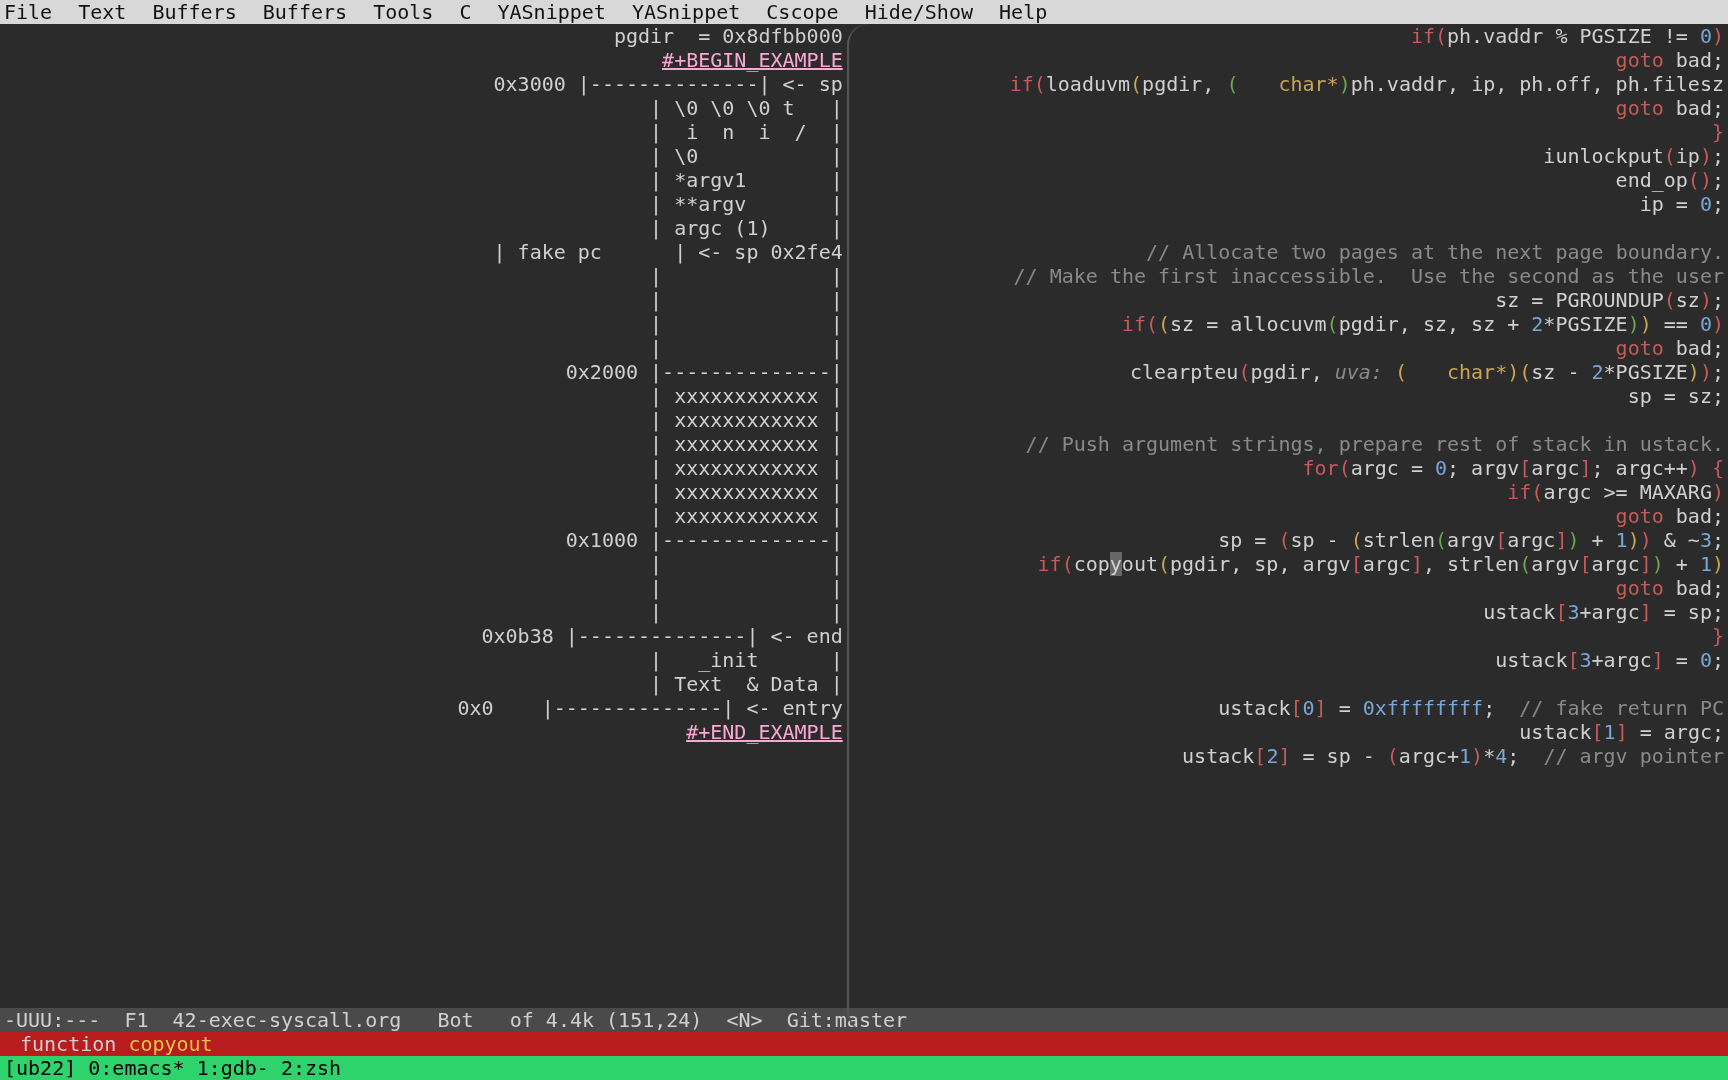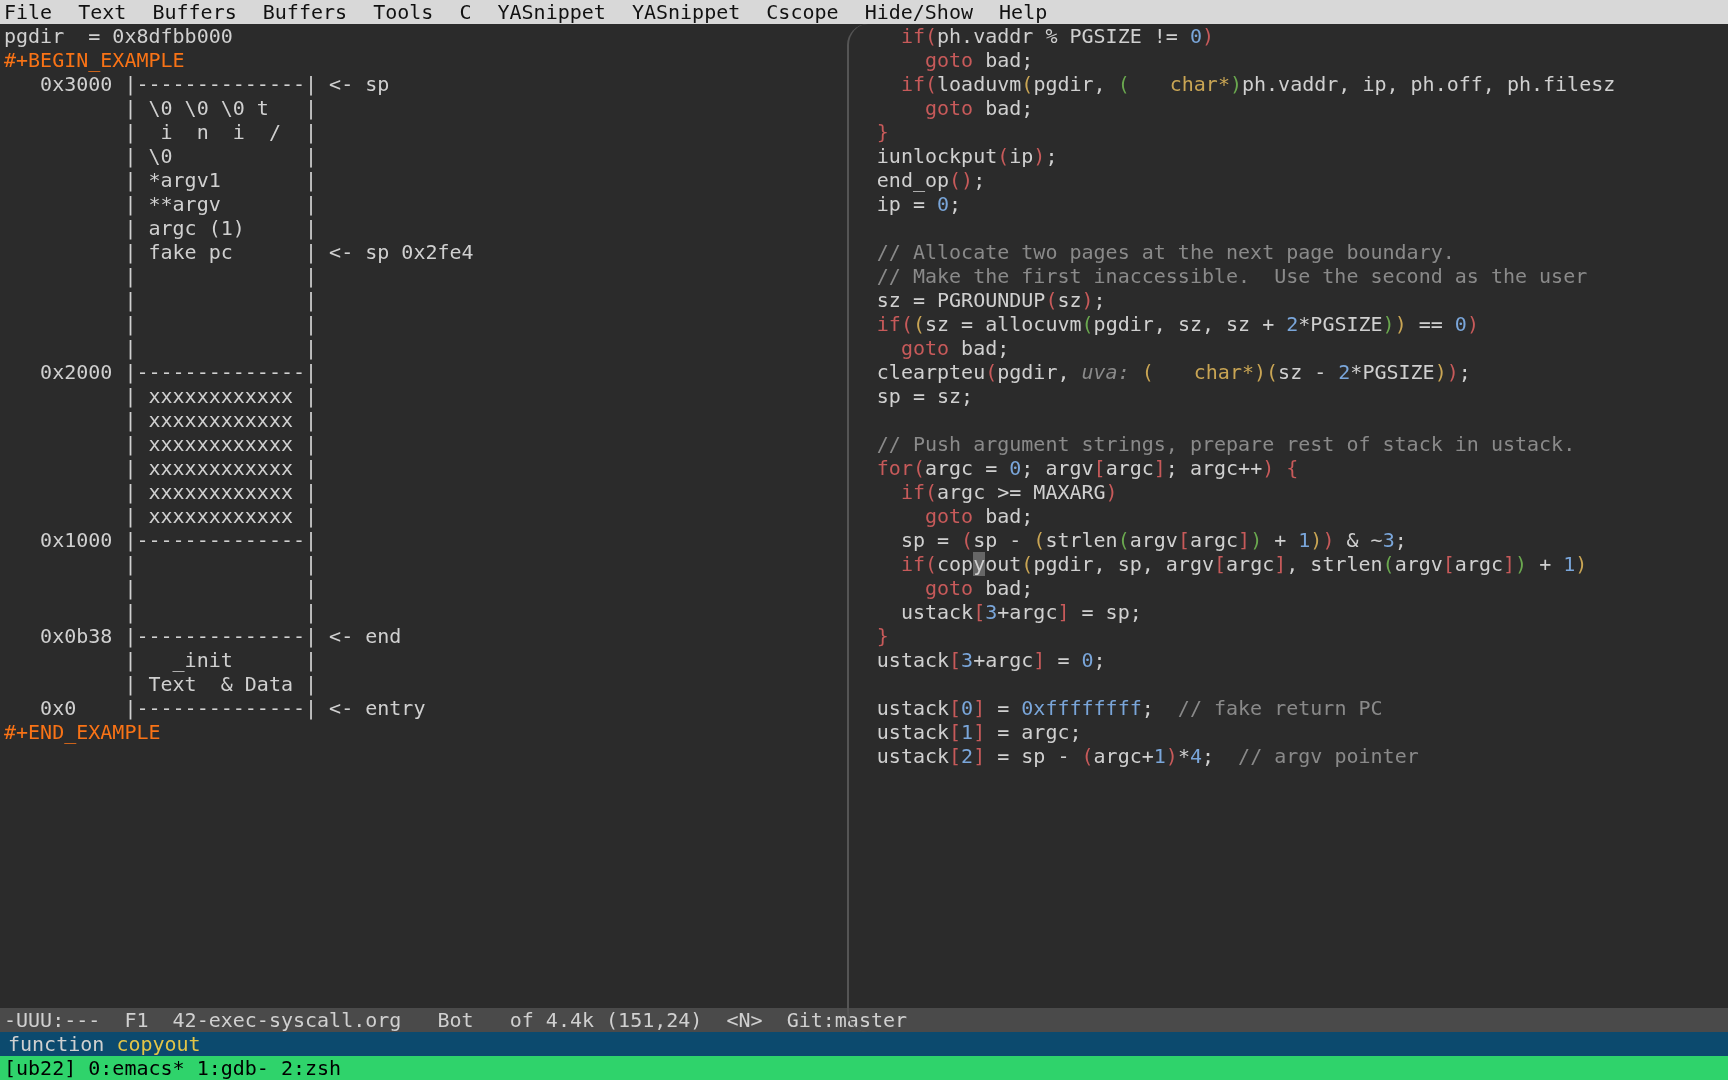--- a/index.html
+++ b/index.html
@@ -28,21 +28,21 @@
   .pane {
     overflow: hidden;
     position: relative;
   }
   .pane.left { width: 49%; }
   .pane.right { flex: 1; border-left: 2px solid #555; border-radius: 21px; }
   .code {
     padding: 0 4px;
     white-space: pre;
   }
-  .ex { color: #f97316; }
+  .ex { color: #f9a8d4; text-decoration: underline; }
   .kw { color: #c75a5a; }        
   .num { color: #7aa6da; }
   .paren1 { color: #c75a5a; }
   .paren2 { color: #c9a554; }
   .paren3 { color: #6aa84f; }
   .brack1 { color: #c75a5a; }
   .comment { color: #8a8a8a; }
   .hint { color: #8a8a8a; font-style: italic; }
   .type { color: #c9a554; margin-left: 40px; }
   .cursor { background: #666; }
@@ -50,37 +50,38 @@
     background: #4a4a4a;
     color: #d0d0d0;
     height: 24px;
     display: flex;
     white-space: pre;
   }
   .modeline .half { padding: 0 4px; }
   .modeline .l { width: 49%; }
   .modeline .r { flex: 1; border-left: 2px solid #555; }
   .minibuffer {
-    background: #0c4a6e;
+    background: #b91c1c;
     color: #d0d0d0;
     height: 24px;
-    padding: 0 8px;
+    padding: 0 20px;
     white-space: pre;
   }
   .minibuffer .hl { color: #e3c547; }
   .tmux {
     background: #2fd36b;
     color: #000;
     height: 30px;
     padding: 0 4px;
     white-space: pre;
     font-weight: 500;
   }
   .content-area {
     height: calc(1080px - 24px - 24px - 24px - 24px);
+    text-align: right;
   }
 </style>
 </head>
 <body>
 
 <div class="menubar">
   <span>File</span>
   <span>Text</span>
   <span>Buffers</span>
   <span>Buffers</span>

